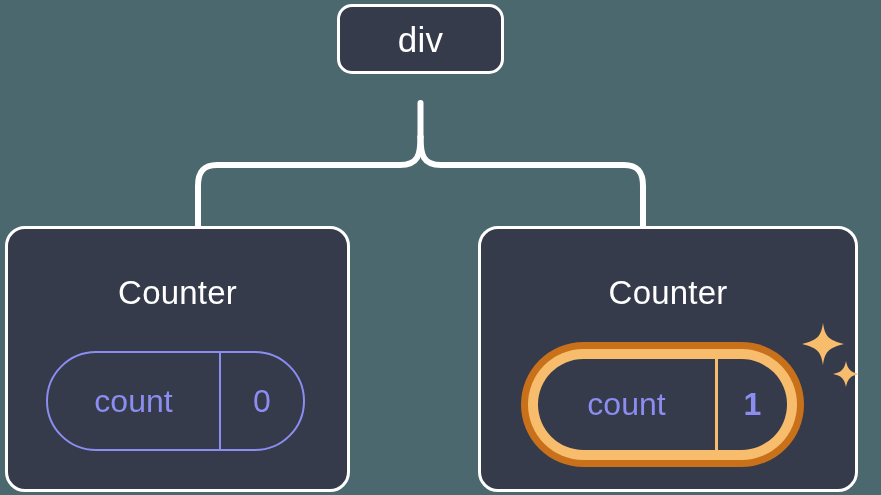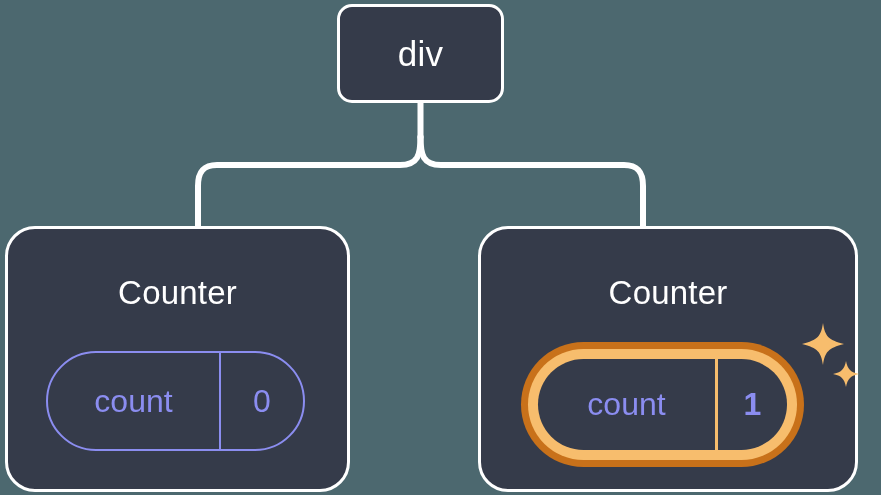--- a/index.html
+++ b/index.html
@@ -29,32 +29,32 @@
     height: 495px;
     pointer-events: none;
   }
 
   
   .node {
     position: absolute;
     box-sizing: border-box;
     background: #353b4a;
     border: 3px solid #ffffff;
-    border-radius: 30px;
+    border-radius: 20px;
     display: flex;
     flex-direction: column;
     align-items: center;
   }
 
   
   #node-root {
     left: 337px;
     top: 4px;
     width: 167px;
-    height: 99px;
+    height: 70px;
     border-radius: 15px;
     justify-content: center;
   }
   .node-title-root {
     color: #ffffff;
     font-size: 35px;
     line-height: 1;
     letter-spacing: 0.2px;
   }
 

